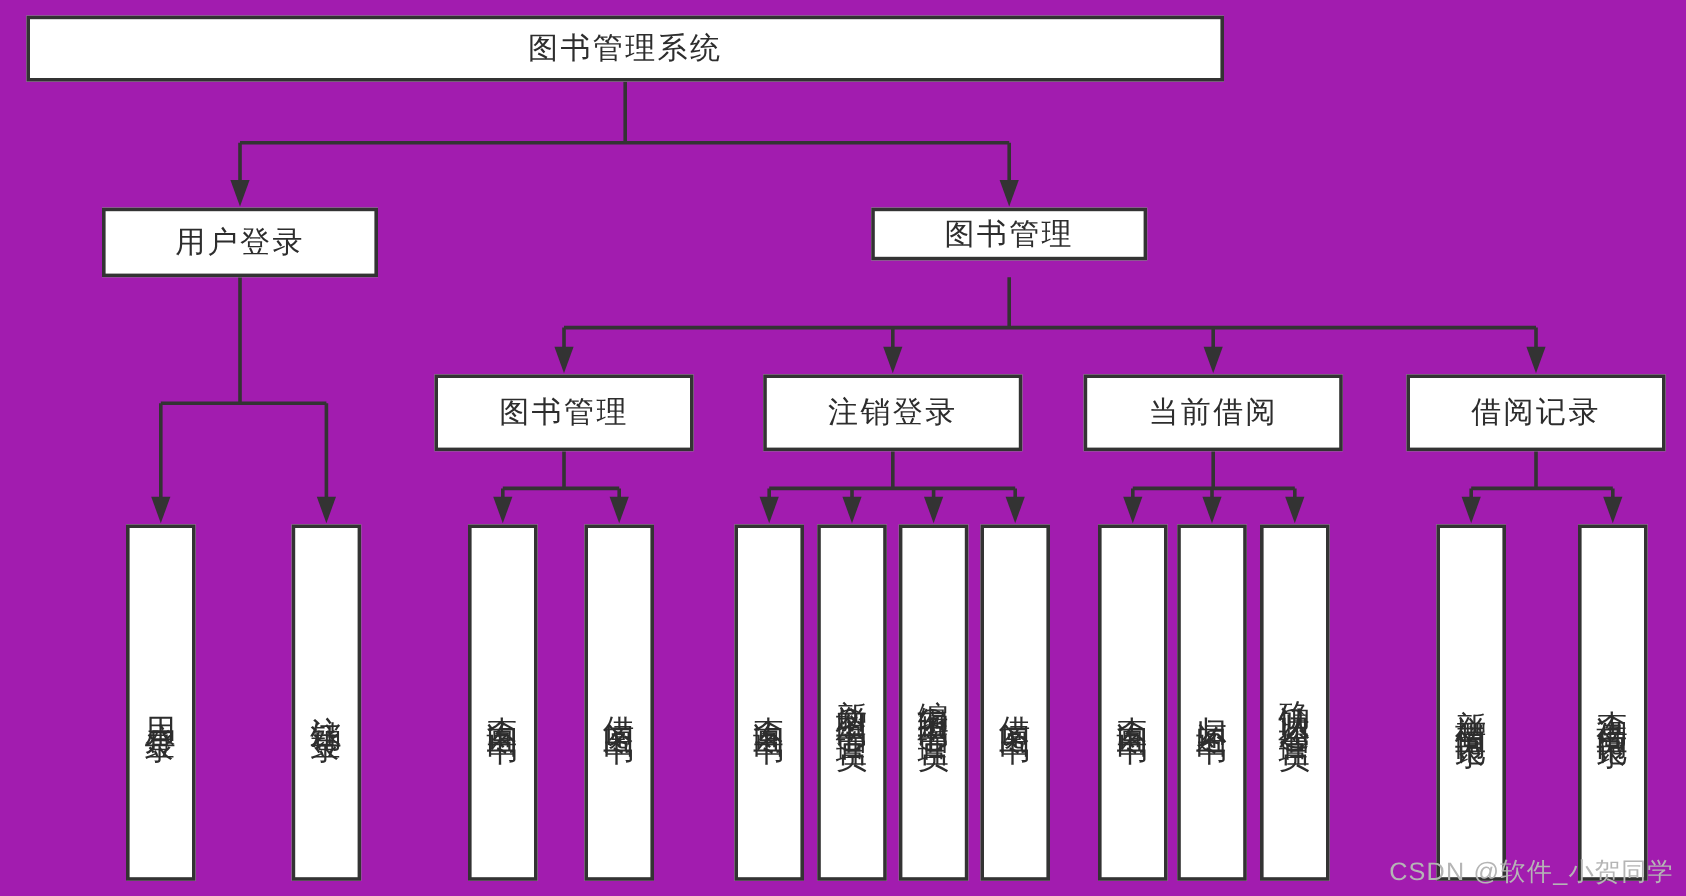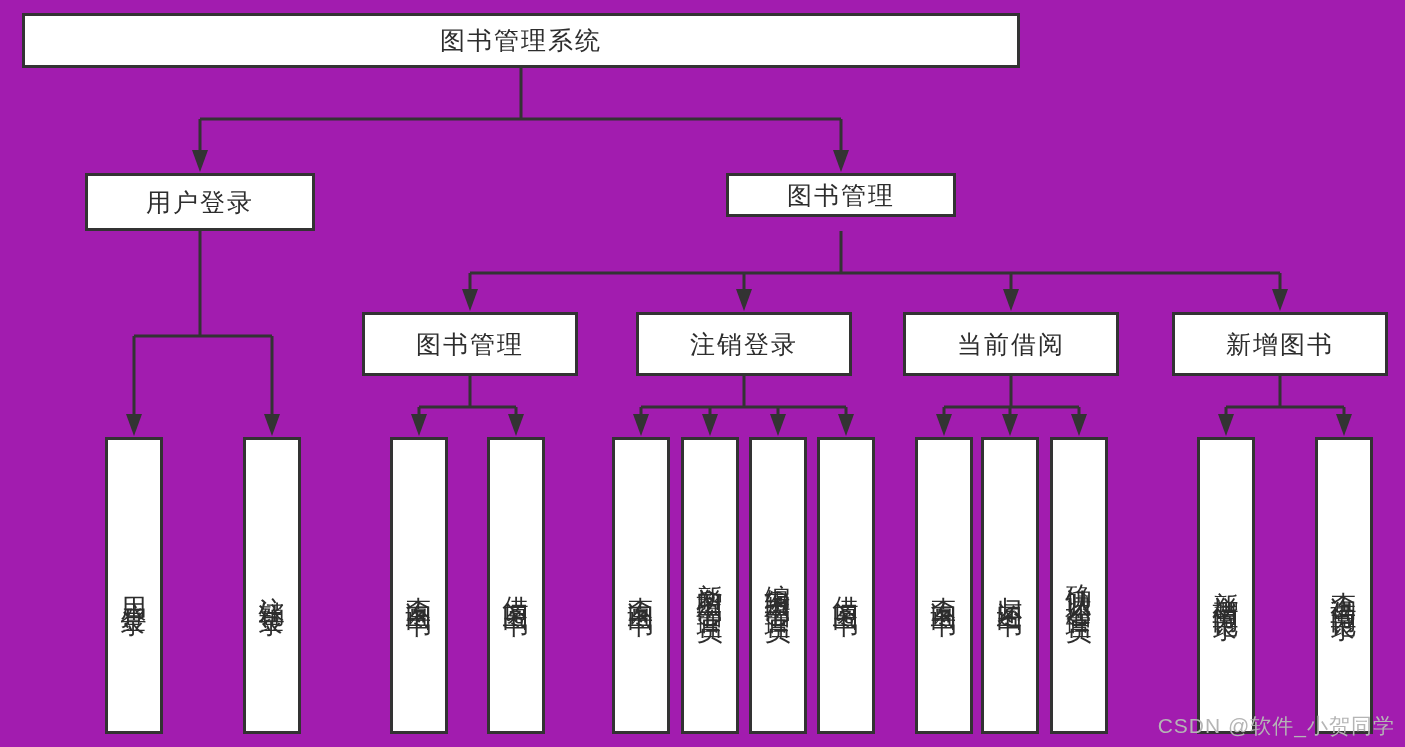--- a/index.html
+++ b/index.html
@@ -149,21 +149,21 @@
   <div class="hbox" style="left:362px; top:312px; width:216px; height:64px;">
     <span class="hlabel">图书管理</span>
   </div>
   <div class="hbox" style="left:636px; top:312px; width:216px; height:64px;">
     <span class="hlabel">注销登录</span>
   </div>
   <div class="hbox" style="left:903px; top:312px; width:216px; height:64px;justify-content:center;">
     <span class="hlabel">当前借阅</span>
   </div>
   <div class="hbox" style="left:1172px; top:312px; width:216px; height:64px;">
-    <span class="hlabel">新增图书</span>
+    <span class="hlabel">借阅记录</span>
   </div>
 
   <div class="vbox" style="left:105px;">
     <span class="vlabel">用户登录</span>
   </div>
   <div class="vbox" style="left:243px;">
     <span class="vlabel">注销登录</span>
   </div>
 
   <div class="vbox" style="left:390px;">

